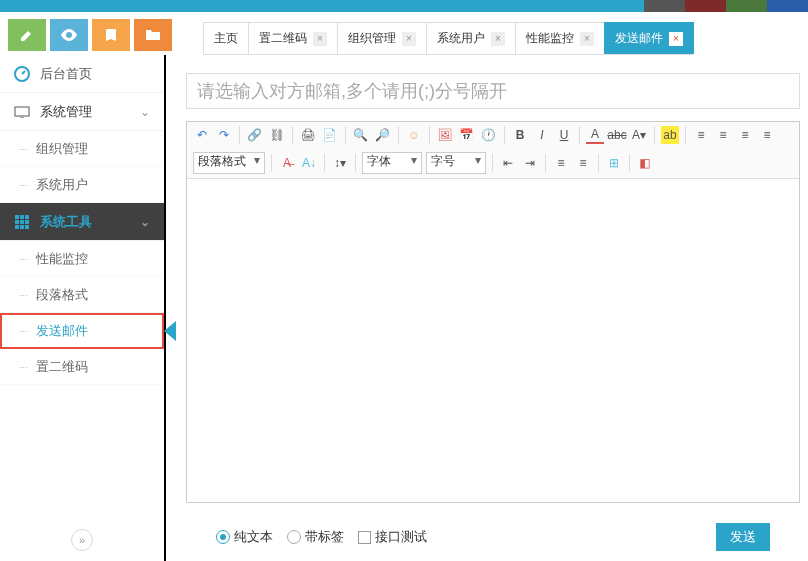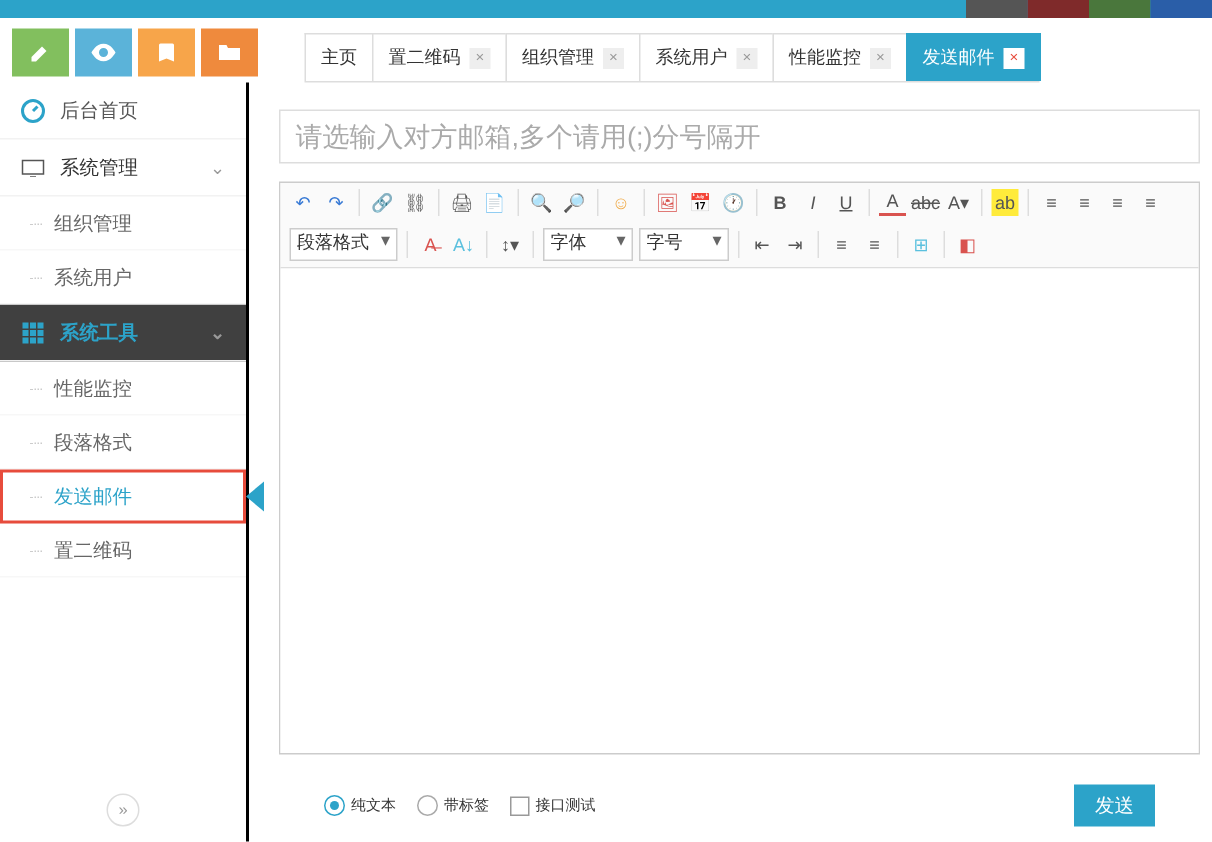--- a/index.html
+++ b/index.html
@@ -42,21 +42,21 @@
 
 .editor-box { border: 1px solid #ccc; flex: 1; display: flex; flex-direction: column; min-height: 0; }
 .editor-toolbar { border-bottom: 1px solid #ddd; background: #fafafa; padding: 4px 6px; display: flex; flex-wrap: wrap; gap: 4px; align-items: center; }
 .tb-icon { width: 18px; height: 18px; display: inline-flex; align-items: center; justify-content: center; font-size: 12px; cursor: pointer; color: #555; }
 .tb-sep { width: 1px; height: 18px; background: #ddd; margin: 0 2px; }
 .tb-select { height: 22px; border: 1px solid #ccc; font-size: 12px; padding: 0 18px 0 4px; background: #fff; cursor: pointer; position: relative; }
 .tb-select::after { content: "▾"; position: absolute; right: 4px; color: #666; }
 .editor-area { flex: 1; background: #fff; }
 
 .footer-row { display: flex; align-items: center; gap: 14px; padding: 8px 30px 0 30px; }
-.radio, .checkbox { display: inline-flex; align-items: center; gap: 4px; font-size: 10px; }
+.radio, .checkbox { display: inline-flex; align-items: center; gap: 4px; font-size: 13px; }
 .radio-dot { width: 14px; height: 14px; border: 1px solid #2ca3c9; border-radius: 50%; position: relative; }
 .radio-dot.checked::after { content: ""; position: absolute; inset: 3px; background: #2ca3c9; border-radius: 50%; }
 .radio-dot.unchecked { border-color: #aaa; }
 .cb-box { width: 13px; height: 13px; border: 1px solid #999; }
 .send-btn { margin-left: auto; background: #2ca3c9; color: #fff; border: none; height: 28px; padding: 0 14px; cursor: pointer; font-size: 13px; }
 
 svg { display: block; }
 </style>
 </head>
 <body>

